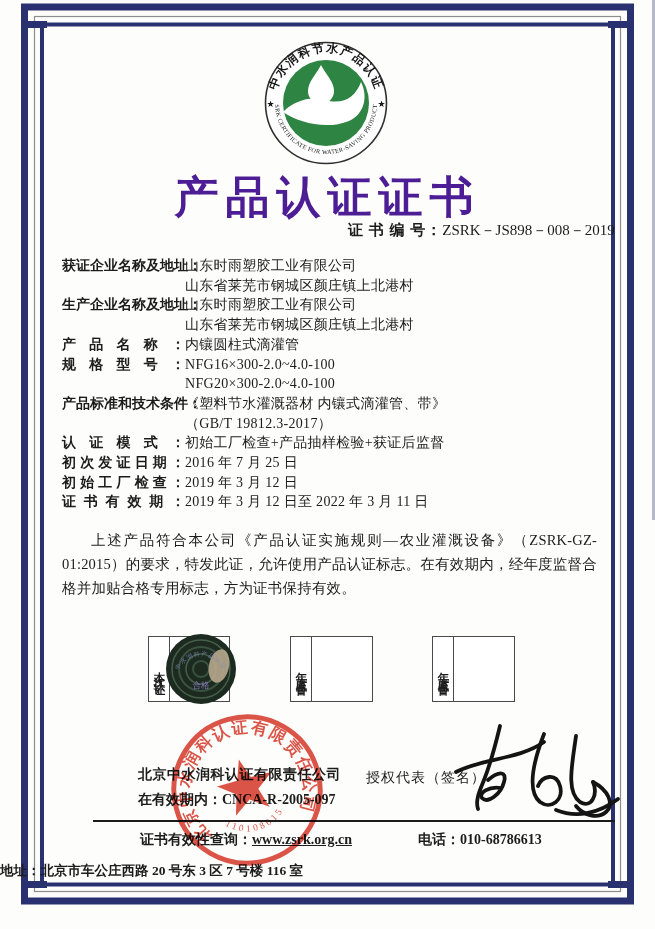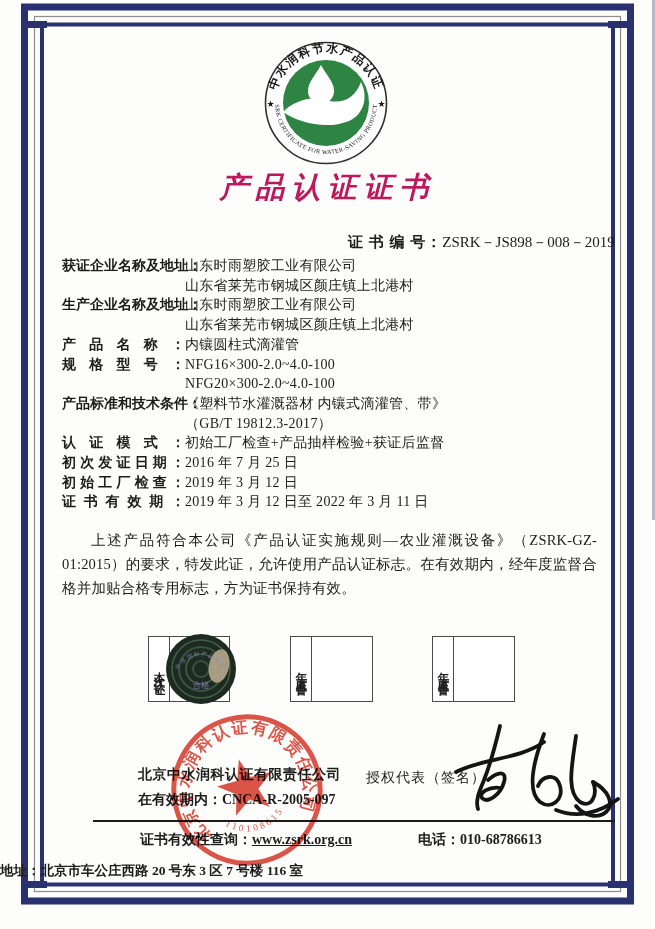--- a/index.html
+++ b/index.html
@@ -10,24 +10,24 @@
     background:#fdfdfb; overflow:hidden;
   }
   .frame { position:absolute; inset:0; }
   .edge-shadow { position:absolute; top:0; right:0; width:3px; height:520px; background:rgba(45,55,100,.35); }
 
   .logo { position:absolute; left:261px; top:38px; width:130px; height:130px; }
 
   .title {
     position:absolute; top:168px; left:0; width:100%; text-align:center;
     font-family:"Liberation Sans","DejaVu Sans",sans-serif;
-    font-size:29px; font-weight:900; letter-spacing:7px; color:#be185d;font-style:italic;
-  }
-
-  .certno { position:absolute; left:348px; top:221px; font-size:15px; white-space:nowrap;margin-top:12px; }
+    font-size:44px; font-weight:900; letter-spacing:7px; color:#4c1d95;
+  }
+
+  .certno { position:absolute; left:348px; top:221px; font-size:15px; white-space:nowrap; }
   .certno .lbl { font-weight:bold; letter-spacing:1px; }
 
   .fields { position:absolute; left:62px; top:256px; width:535px; font-size:14px; }
   .frow { line-height:19.7px; white-space:nowrap; }
   .flabel {
     display:inline-block; width:123px; vertical-align:top;
     font-weight:bold; text-align:justify; text-align-last:justify;
   }
   .fspacer { display:inline-block; width:123px; }
   .fvalue { letter-spacing:.3px; }

